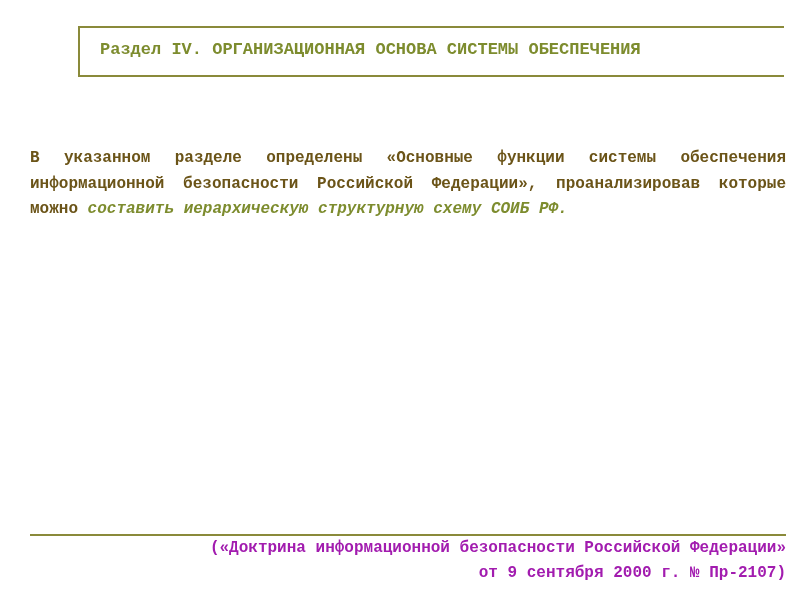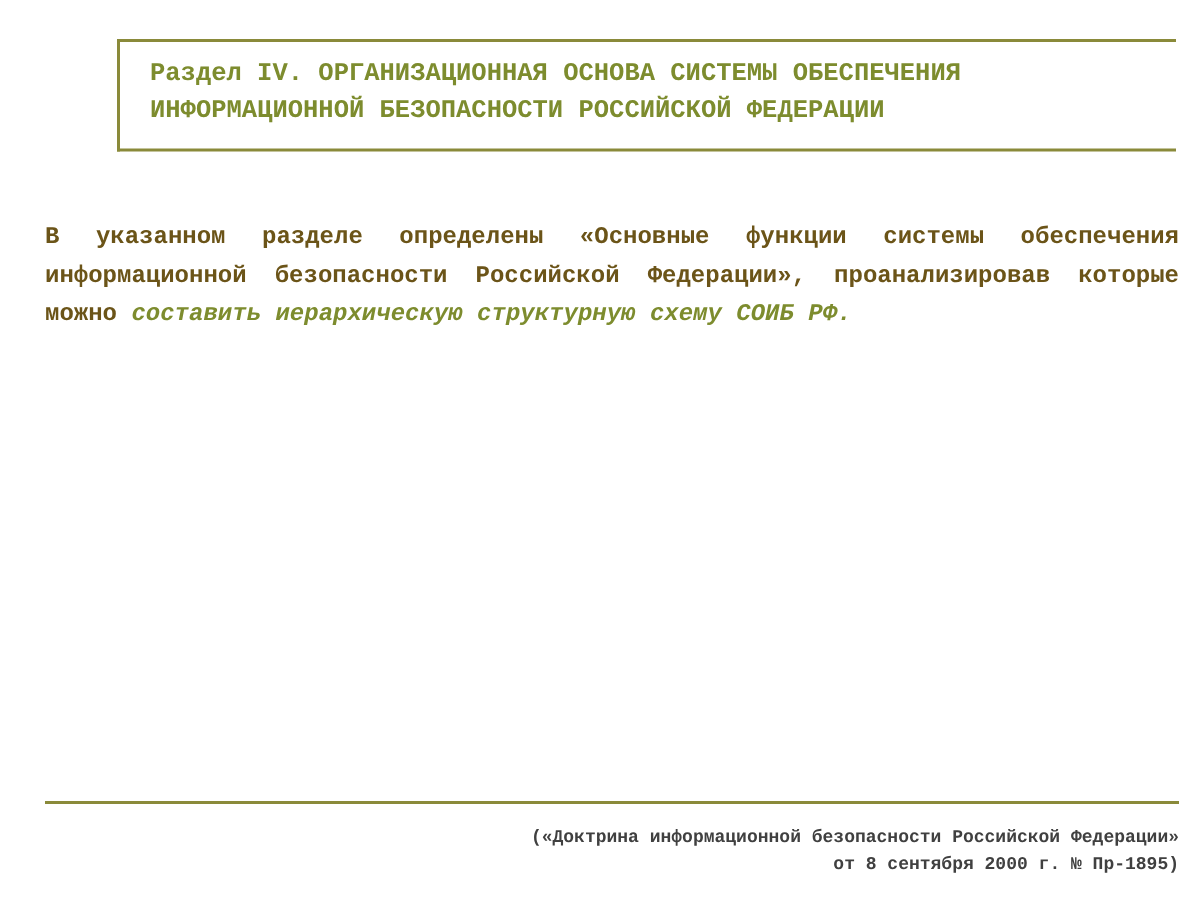--- a/index.html
+++ b/index.html
@@ -55,39 +55,38 @@
       left: 30px;
       right: 14px;
       border-top: 2px solid #8a8a3a;
     }
     .footer-block {
       position: absolute;
       bottom: 14px;
       left: 30px;
       right: 14px;
       text-align: right;
-      font-size: 12px;
+      font-size: 16px;
       font-weight: bold;
-      color: #404040;
+      color: #a21caf;
       font-family: 'Courier New', monospace;
       line-height: 1.55;
     }
   </style>
 </head>
 <body>
 
 <div class="title-box">
   <div class="title-text">
     <span>Раздел IV. ОРГАНИЗАЦИОННАЯ ОСНОВА СИСТЕМЫ ОБЕСПЕЧЕНИЯ</span><br>
-    <span>ИНФОРМАЦИОННОЙ БЕЗОПАСНОСТИ РОССИЙСКОЙ ФЕДЕРАЦИИ</span>
   </div>
 </div>
 
 <div class="body-content">
   <span class="body-regular">В указанном разделе определены «Основные функции системы обеспечения информационной безопасности Российской Федерации», проанализировав которые можно </span><span class="body-italic">составить иерархическую структурную схему СОИБ РФ.</span>
 </div>
 
 <div class="footer-divider"></div>
 
 <div class="footer-block">
   <span>(«Доктрина информационной безопасности Российской Федерации»</span><br>
-  <span>от 8 сентября 2000 г. № Пр-1895)</span>
+  <span>от 9 сентября 2000 г. № Пр-2107)</span>
 </div>
 
 </body></html>

